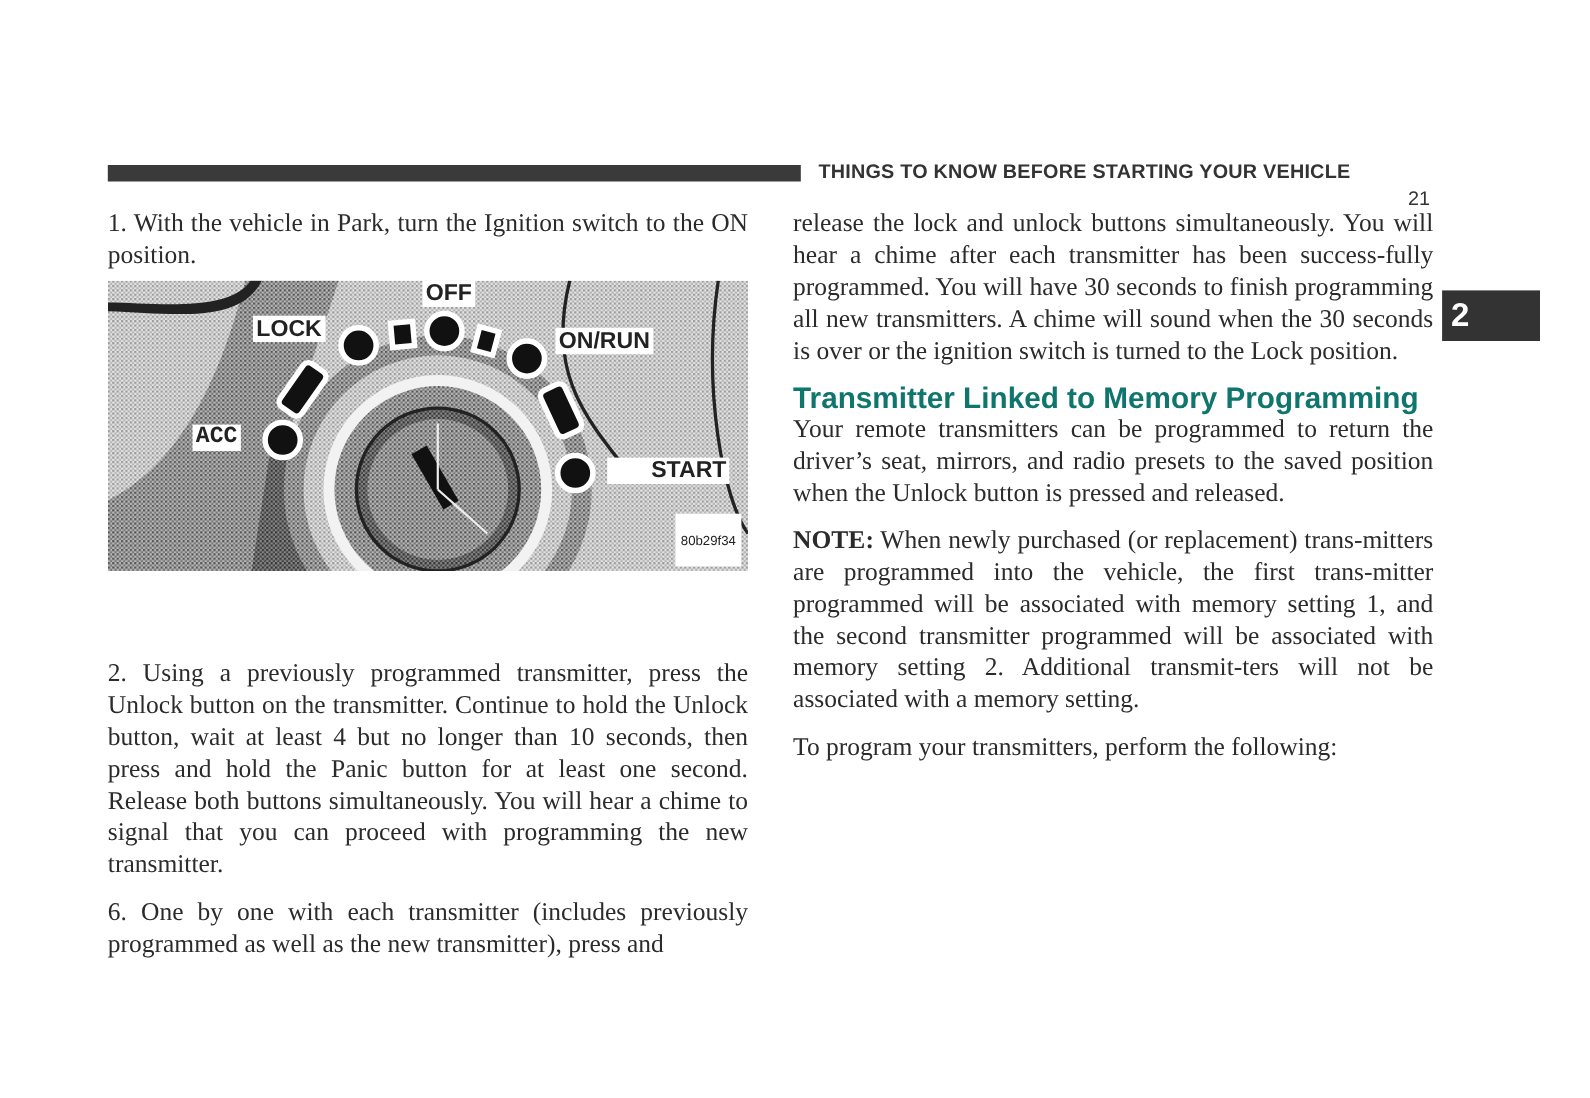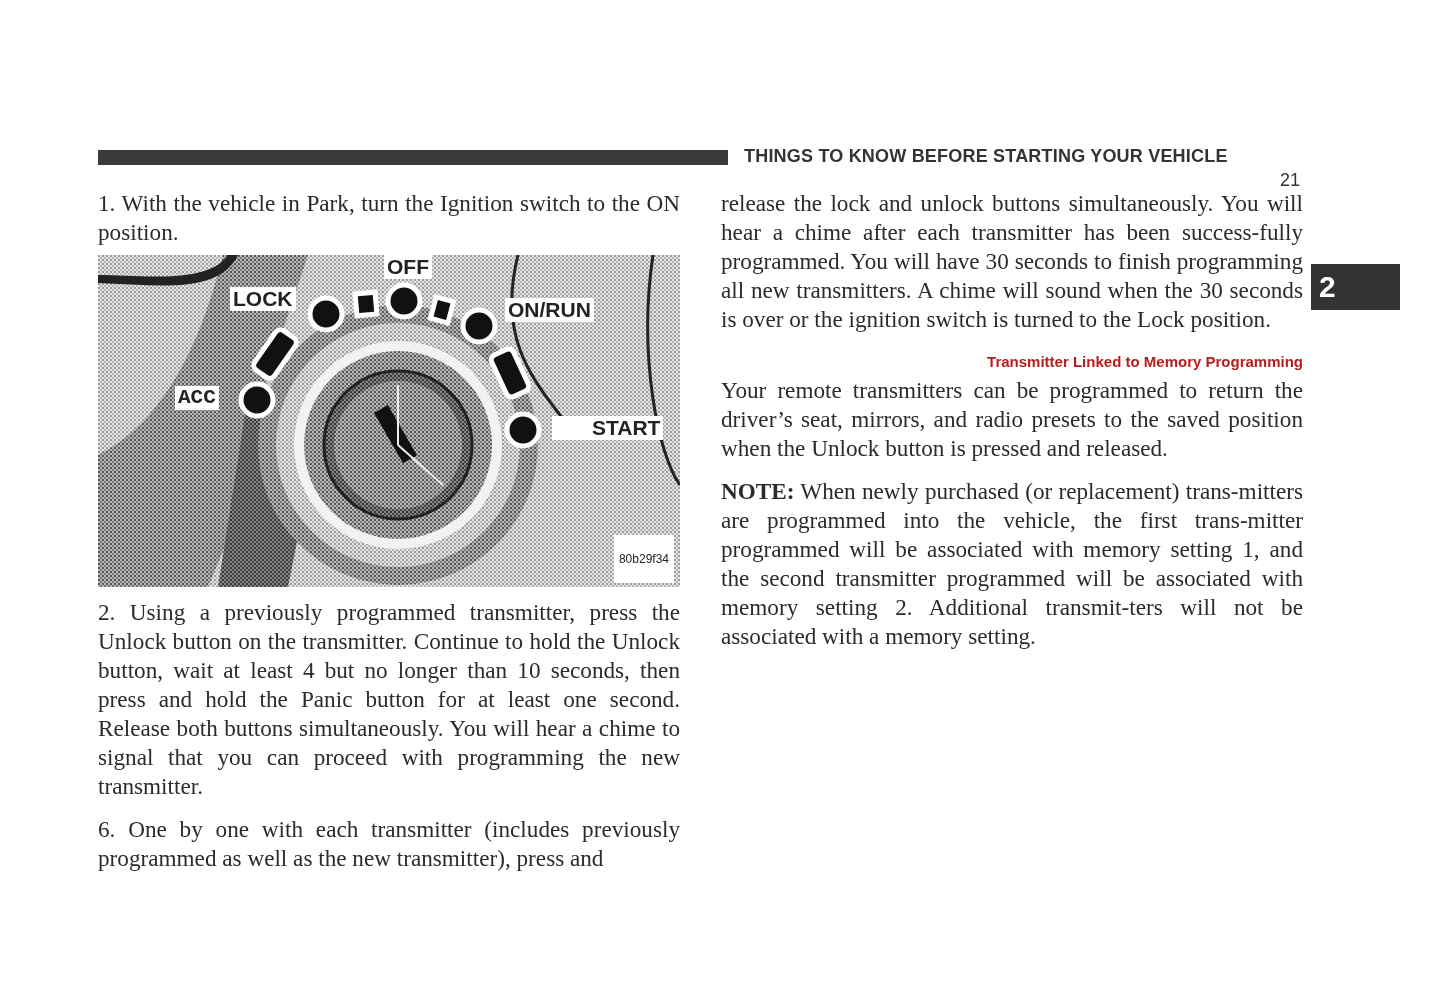--- a/index.html
+++ b/index.html
@@ -10,23 +10,23 @@
   .header-bar { position: absolute; left: 98px; top: 150px; width: 630px; height: 15px; background: #3a3a3a; }
   .header-title { position: absolute; left: 744px; top: 146px; font-size: 18px; font-weight: bold; color: #333; letter-spacing: 0.2px; white-space: nowrap; text-align: right; }
   .page-num { position: absolute; left: 1280px; top: 146px; font-size: 18px; font-weight: normal; color: #333; margin-top: 24px; }
   .chapter-tab { position: absolute; left: 1311px; top: 264px; width: 89px; height: 46px; background: #333; color: #fff; font-weight: bold; font-size: 30px; line-height: 46px; padding-left: 8px; box-sizing: border-box; }
 
   .col { position: absolute; width: 582px; }
   .col-left { left: 98px; }
   .col-right { left: 721px; }
   p { margin: 0; text-align: justify; text-align-last: left; }
   .note-label { font-weight: bold; }
-  .section-heading { font-size: 15px; font-weight: bold; color: #b91c1c; line-height: 28px; margin: 0; text-align: right; }
+  .section-heading { font-size: 27px; font-weight: bold; color: #0f766e; line-height: 28px; margin: 0; }
 
-  .figure { position: absolute; left: 98px; top: 255px; width: 582px; height: 332px; overflow: hidden; }
+  .figure { position: absolute; left: 98px; top: 255px; width: 582px; height: 264px; overflow: hidden; }
   .figure svg { display: block; }
   .fig-id { position: absolute; right: 6px; bottom: 4px; background: #fff; font-size: 12px; padding: 17px 5px; color: #222; }
   .fig-label { position: absolute; background: #fff; font-weight: bold; font-size: 21px; color: #222; padding: 0 3px; line-height: 24px; }
 </style>
 </head>
 <body>
 
 <div class="header-bar"></div>
 <div class="header-title sans">THINGS TO KNOW BEFORE STARTING YOUR VEHICLE</div>
 <div class="page-num sans">21</div>
@@ -97,13 +97,14 @@
 <div class="col col-left serif" style="top:598px;">
   <p>2.  Using a previously programmed transmitter, press the Unlock button on the transmitter. Continue to hold the Unlock button, wait at least 4 but no longer than 10 seconds, then press and hold the Panic button for at least one second. Release both buttons simultaneously. You will hear a chime to signal that you can proceed with programming the new transmitter.</p>
   <p style="margin-top:14px;">6.  One by one with each transmitter (includes previously programmed as well as the new transmitter), press and</p>
 </div>
 
 <div class="col col-right serif" style="top:189px;">
   <p>release the lock and unlock buttons simultaneously. You will hear a chime after each transmitter has been success-fully programmed. You will have 30 seconds to finish programming all new transmitters. A chime will sound when the 30 seconds is over or the ignition switch is turned to the Lock position.</p>
   <h2 class="section-heading sans" style="margin-top:14px;">Transmitter Linked to Memory Programming</h2>
   <p>Your remote transmitters can be programmed to return the driver’s seat, mirrors, and radio presets to the saved position when the Unlock button is pressed and released.</p>
   <p style="margin-top:14px;"><span class="note-label">NOTE:</span><span> When newly purchased (or replacement) trans-mitters are programmed into the vehicle, the first trans-mitter programmed will be associated with memory setting 1, and the second transmitter programmed will be associated with memory setting 2. Additional transmit-ters will not be associated with a memory setting.</span></p>
+  <p style="margin-top:14px;">To program your transmitters, perform the following:</p>
 </div>
 
 </body></html>

